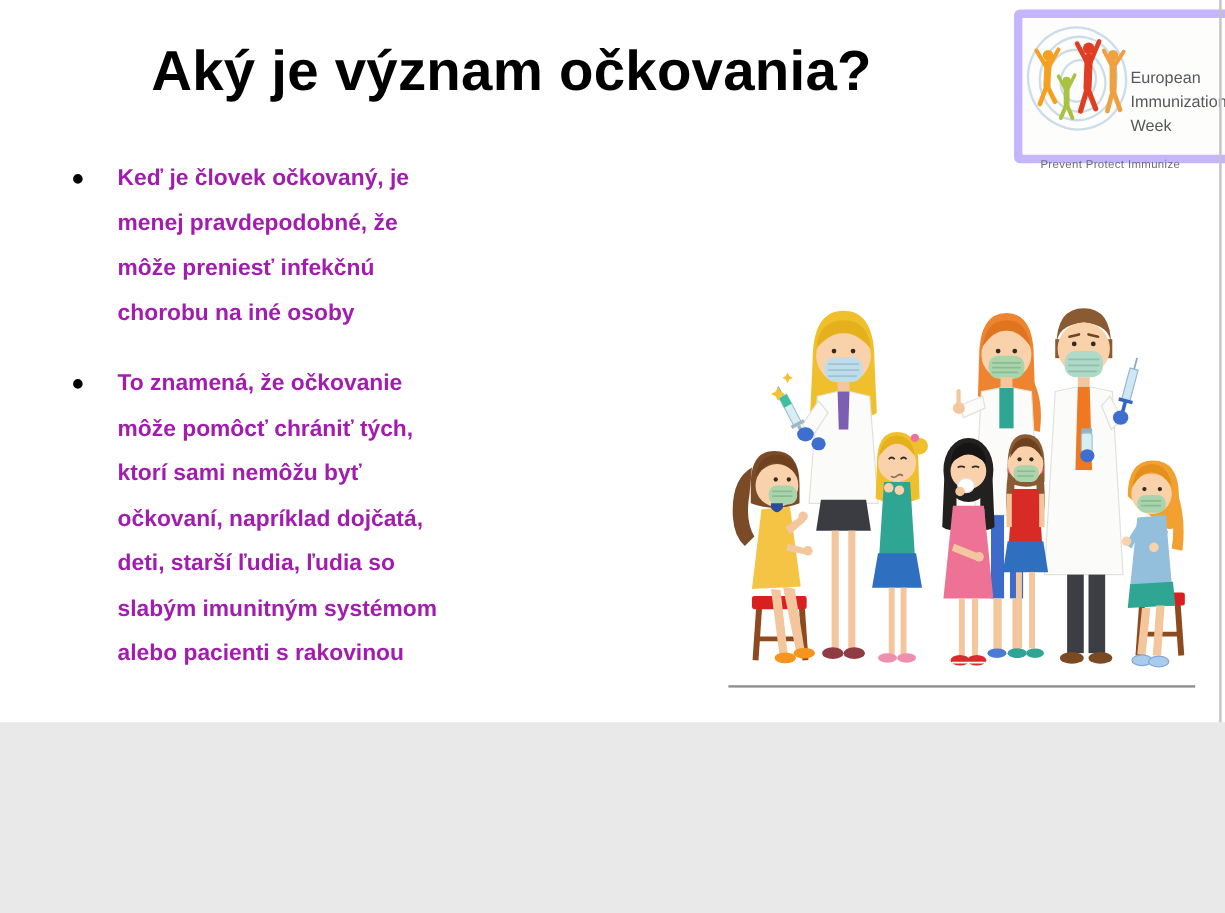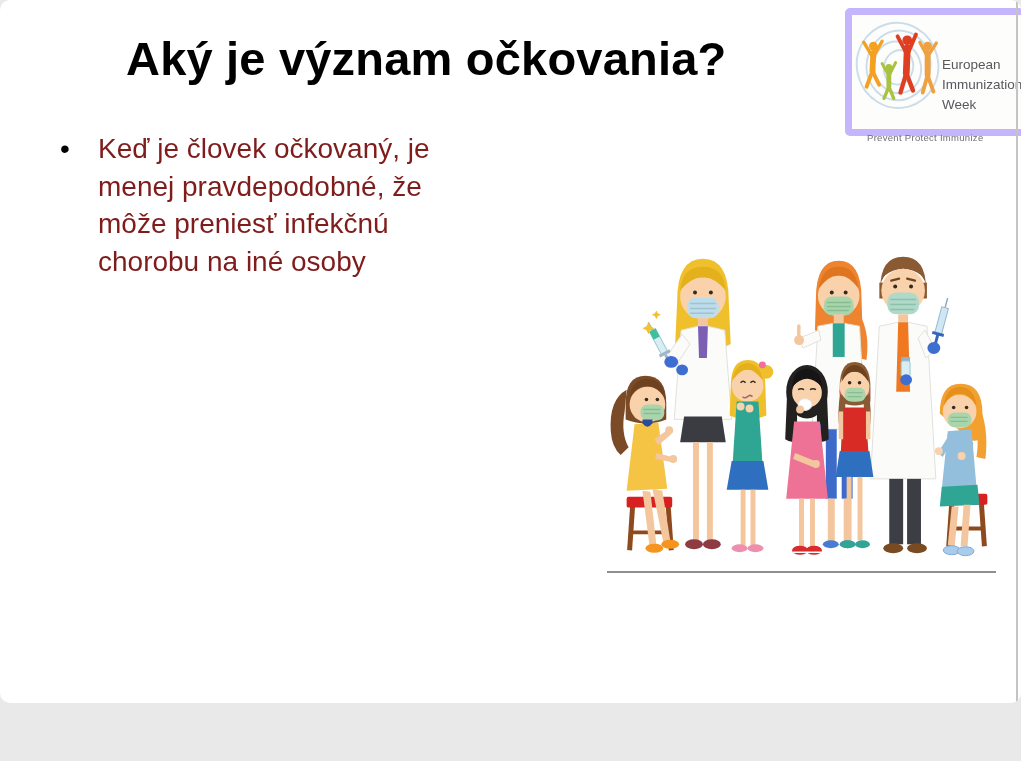--- a/index.html
+++ b/index.html
@@ -1,33 +1,33 @@
 <!DOCTYPE html>
 <html><head>
 <meta charset="utf-8">
 <style>
   html,body { margin:0; padding:0; background:#e9e9e9; }
   .slide {
-    position:relative; width:1021px; height:703px; background:#fff;
-    font-family:"Liberation Sans", sans-serif; overflow:hidden;border-radius:10px;
+    position:relative; width:1021px; height:602px; background:#fff;
+    font-family:"Liberation Sans", sans-serif; overflow:hidden;
   }
   
   .title {
     position:absolute; left:126px; top:32px; margin:0;
     font-size:47px; font-weight:700; color:#000; letter-spacing:0.2px;
     line-height:1.15; white-space:nowrap;
   }
   
   .bullets {
     position:absolute; left:58px; top:130px; width:500px;
     list-style:none; margin:0; padding:0;
   }
   .bullets li {
     position:relative; padding-left:40px; margin:0 0 21px 0;
-    font-size:28px; line-height:37.5px; color:#7f1d1d;
+    font-size:19px; line-height:37.5px; color:#a21caf;font-weight:bold;
   }
   .bullets li::before {
     content:"\2022"; position:absolute; left:2px; top:0;
     font-size:28px; line-height:37.5px; color:#000;
   }
   .bullets li span { white-space:pre-line; }
   
   .logo {
     position:absolute; left:845px; top:8px; width:172px; height:114px;
     background:#fdfdfc; border:7px solid #c4b5fd; border-radius:5px;
@@ -53,20 +53,29 @@
 <div class="slide">
 
   <h1 class="title">Aký je význam očkovania?</h1>
 
   <ul class="bullets">
     <li>
       <span>Keď je človek očkovaný, je
 menej pravdepodobné, že
 môže preniesť infekčnú
 chorobu na iné osoby</span>
+    </li>
+    <li>
+      <span>To znamená, že očkovanie
+môže pomôcť chrániť tých,
+ktorí sami nemôžu byť
+očkovaní, napríklad dojčatá,
+deti, starší ľudia, ľudia so
+slabým imunitným systémom
+alebo pacienti s rakovinou</span>
     </li>
   </ul>
 
   <div class="logo">
     <div class="logo-art">
       <svg viewBox="0 0 95 100" xmlns="http://www.w3.org/2000/svg">
         <g stroke="#CBDDE9" fill="none" stroke-width="2">
           <ellipse cx="45" cy="50" rx="42" ry="44" transform="rotate(-15 45 50)"></ellipse>
           <ellipse cx="46" cy="50" rx="33" ry="36" transform="rotate(10 46 50)"></ellipse>
           <ellipse cx="45" cy="52" rx="24" ry="27" transform="rotate(-20 45 52)"></ellipse>

